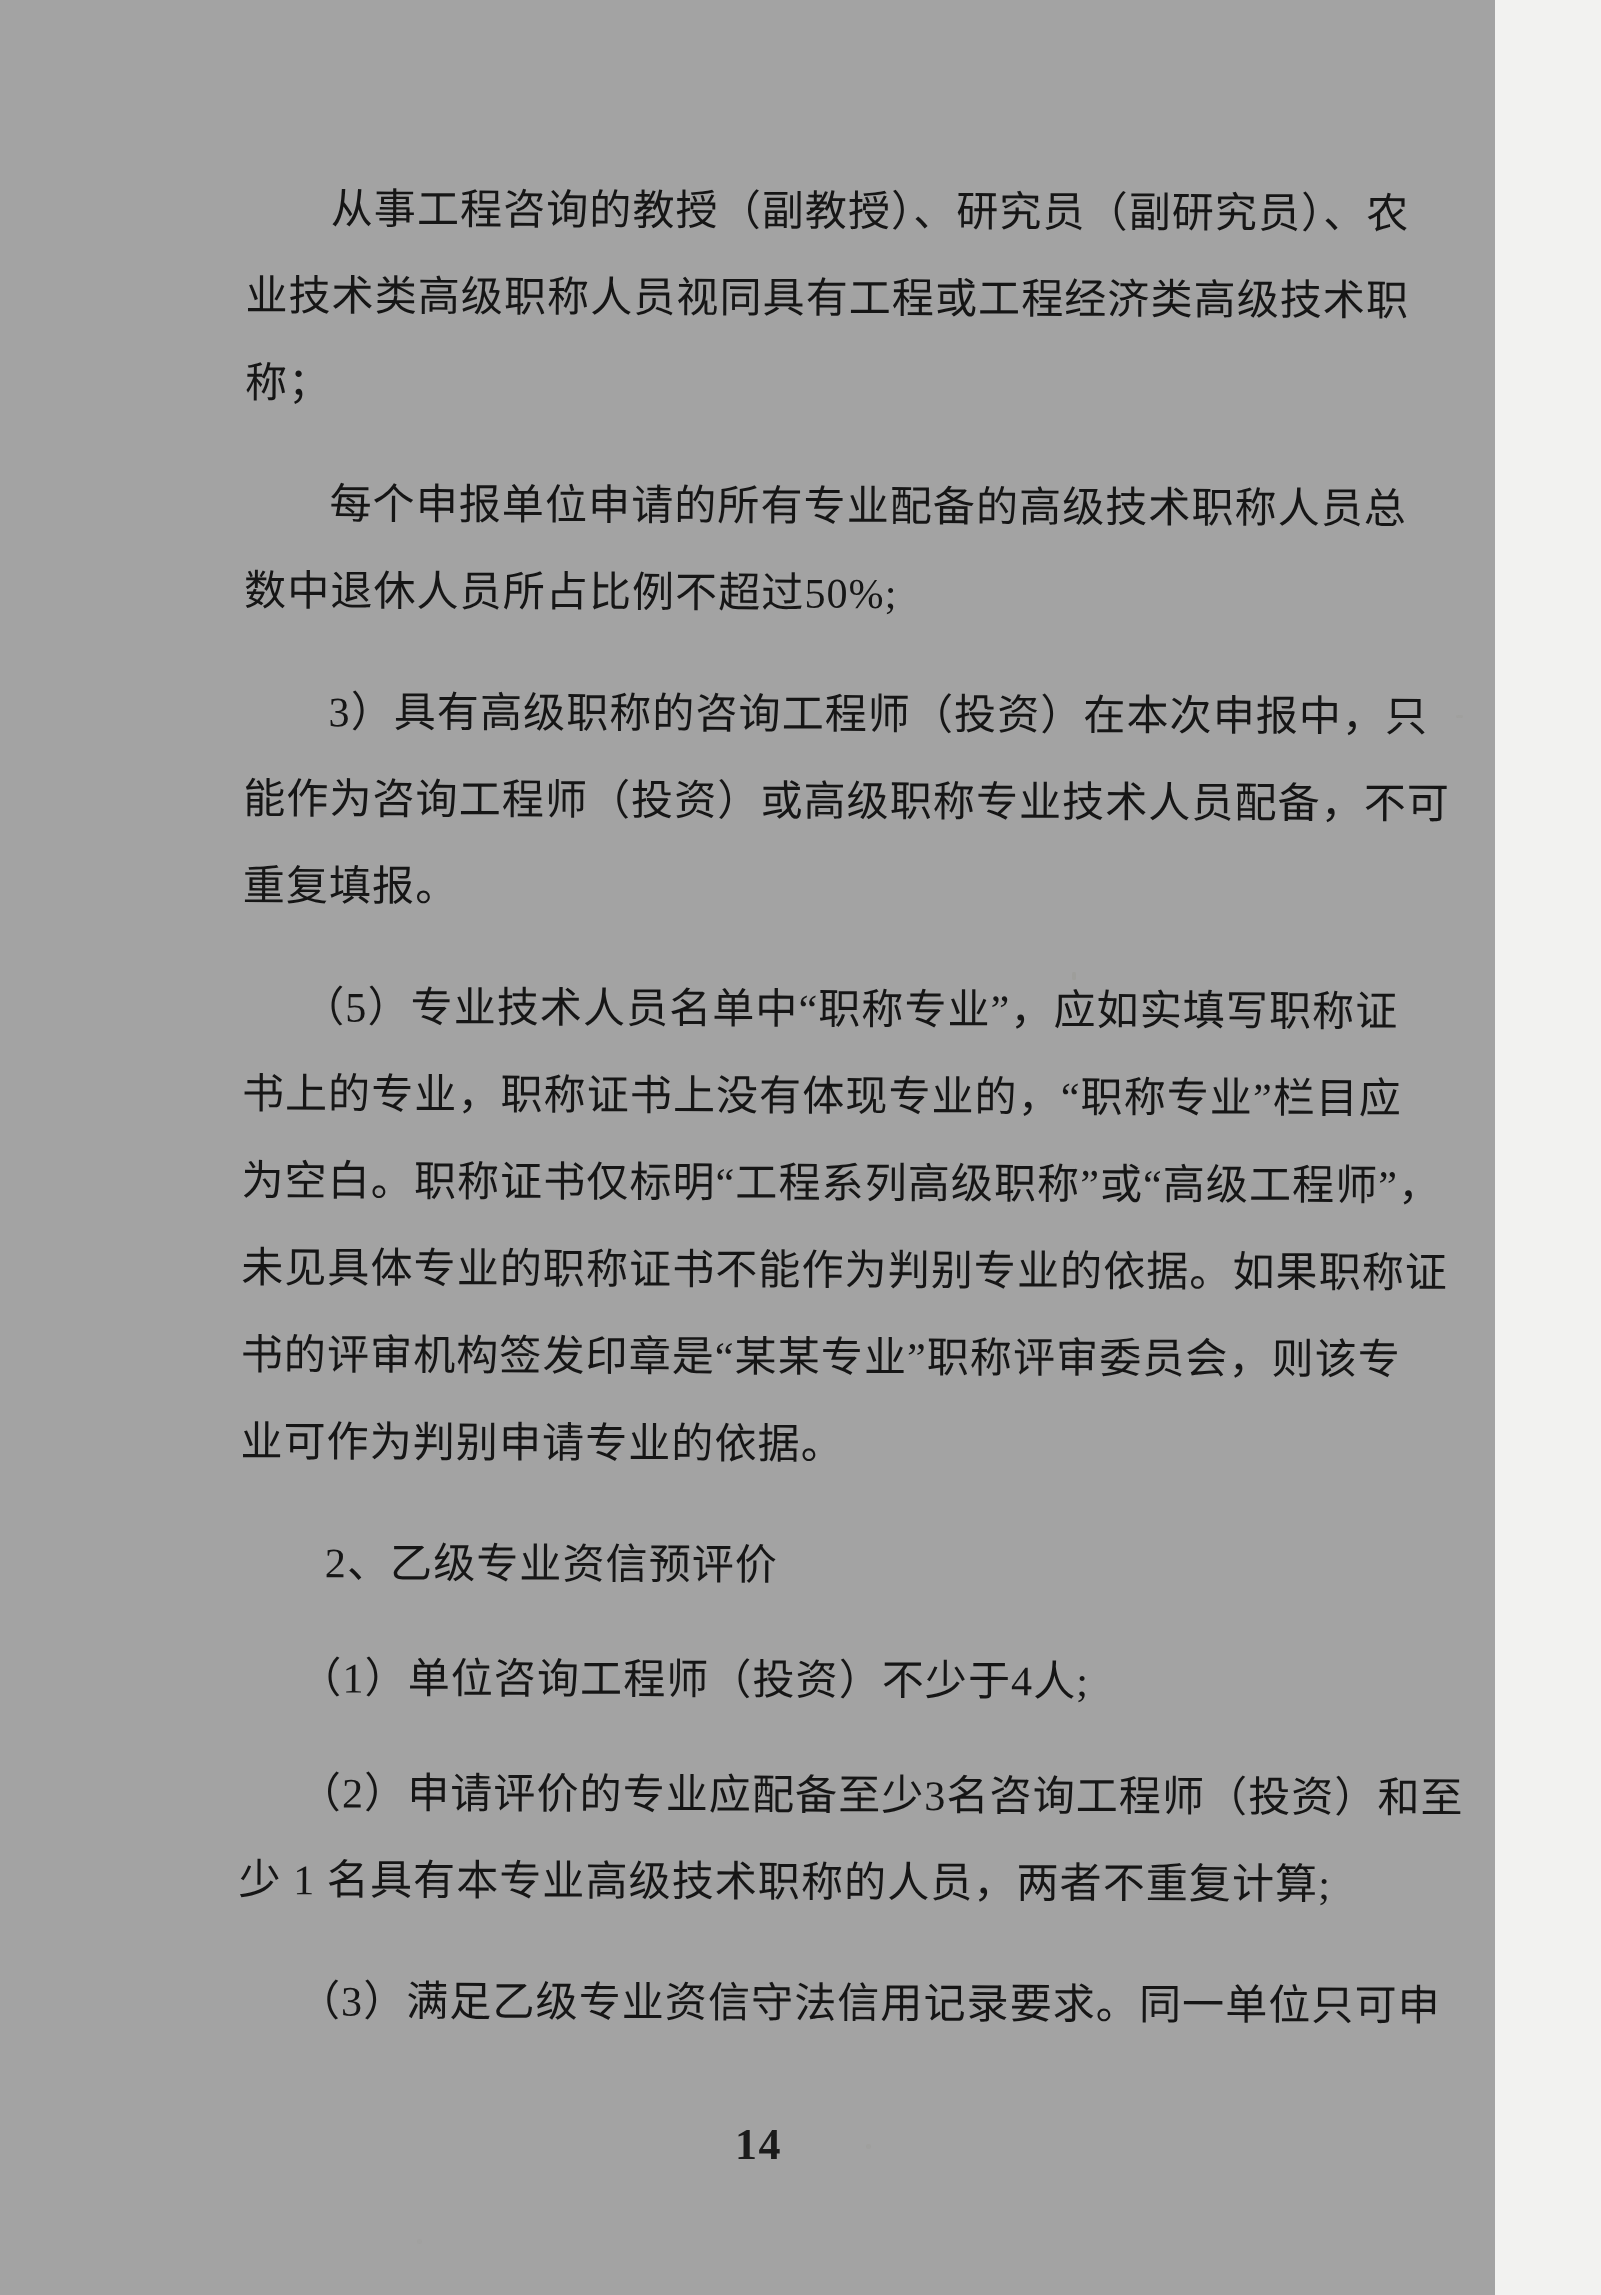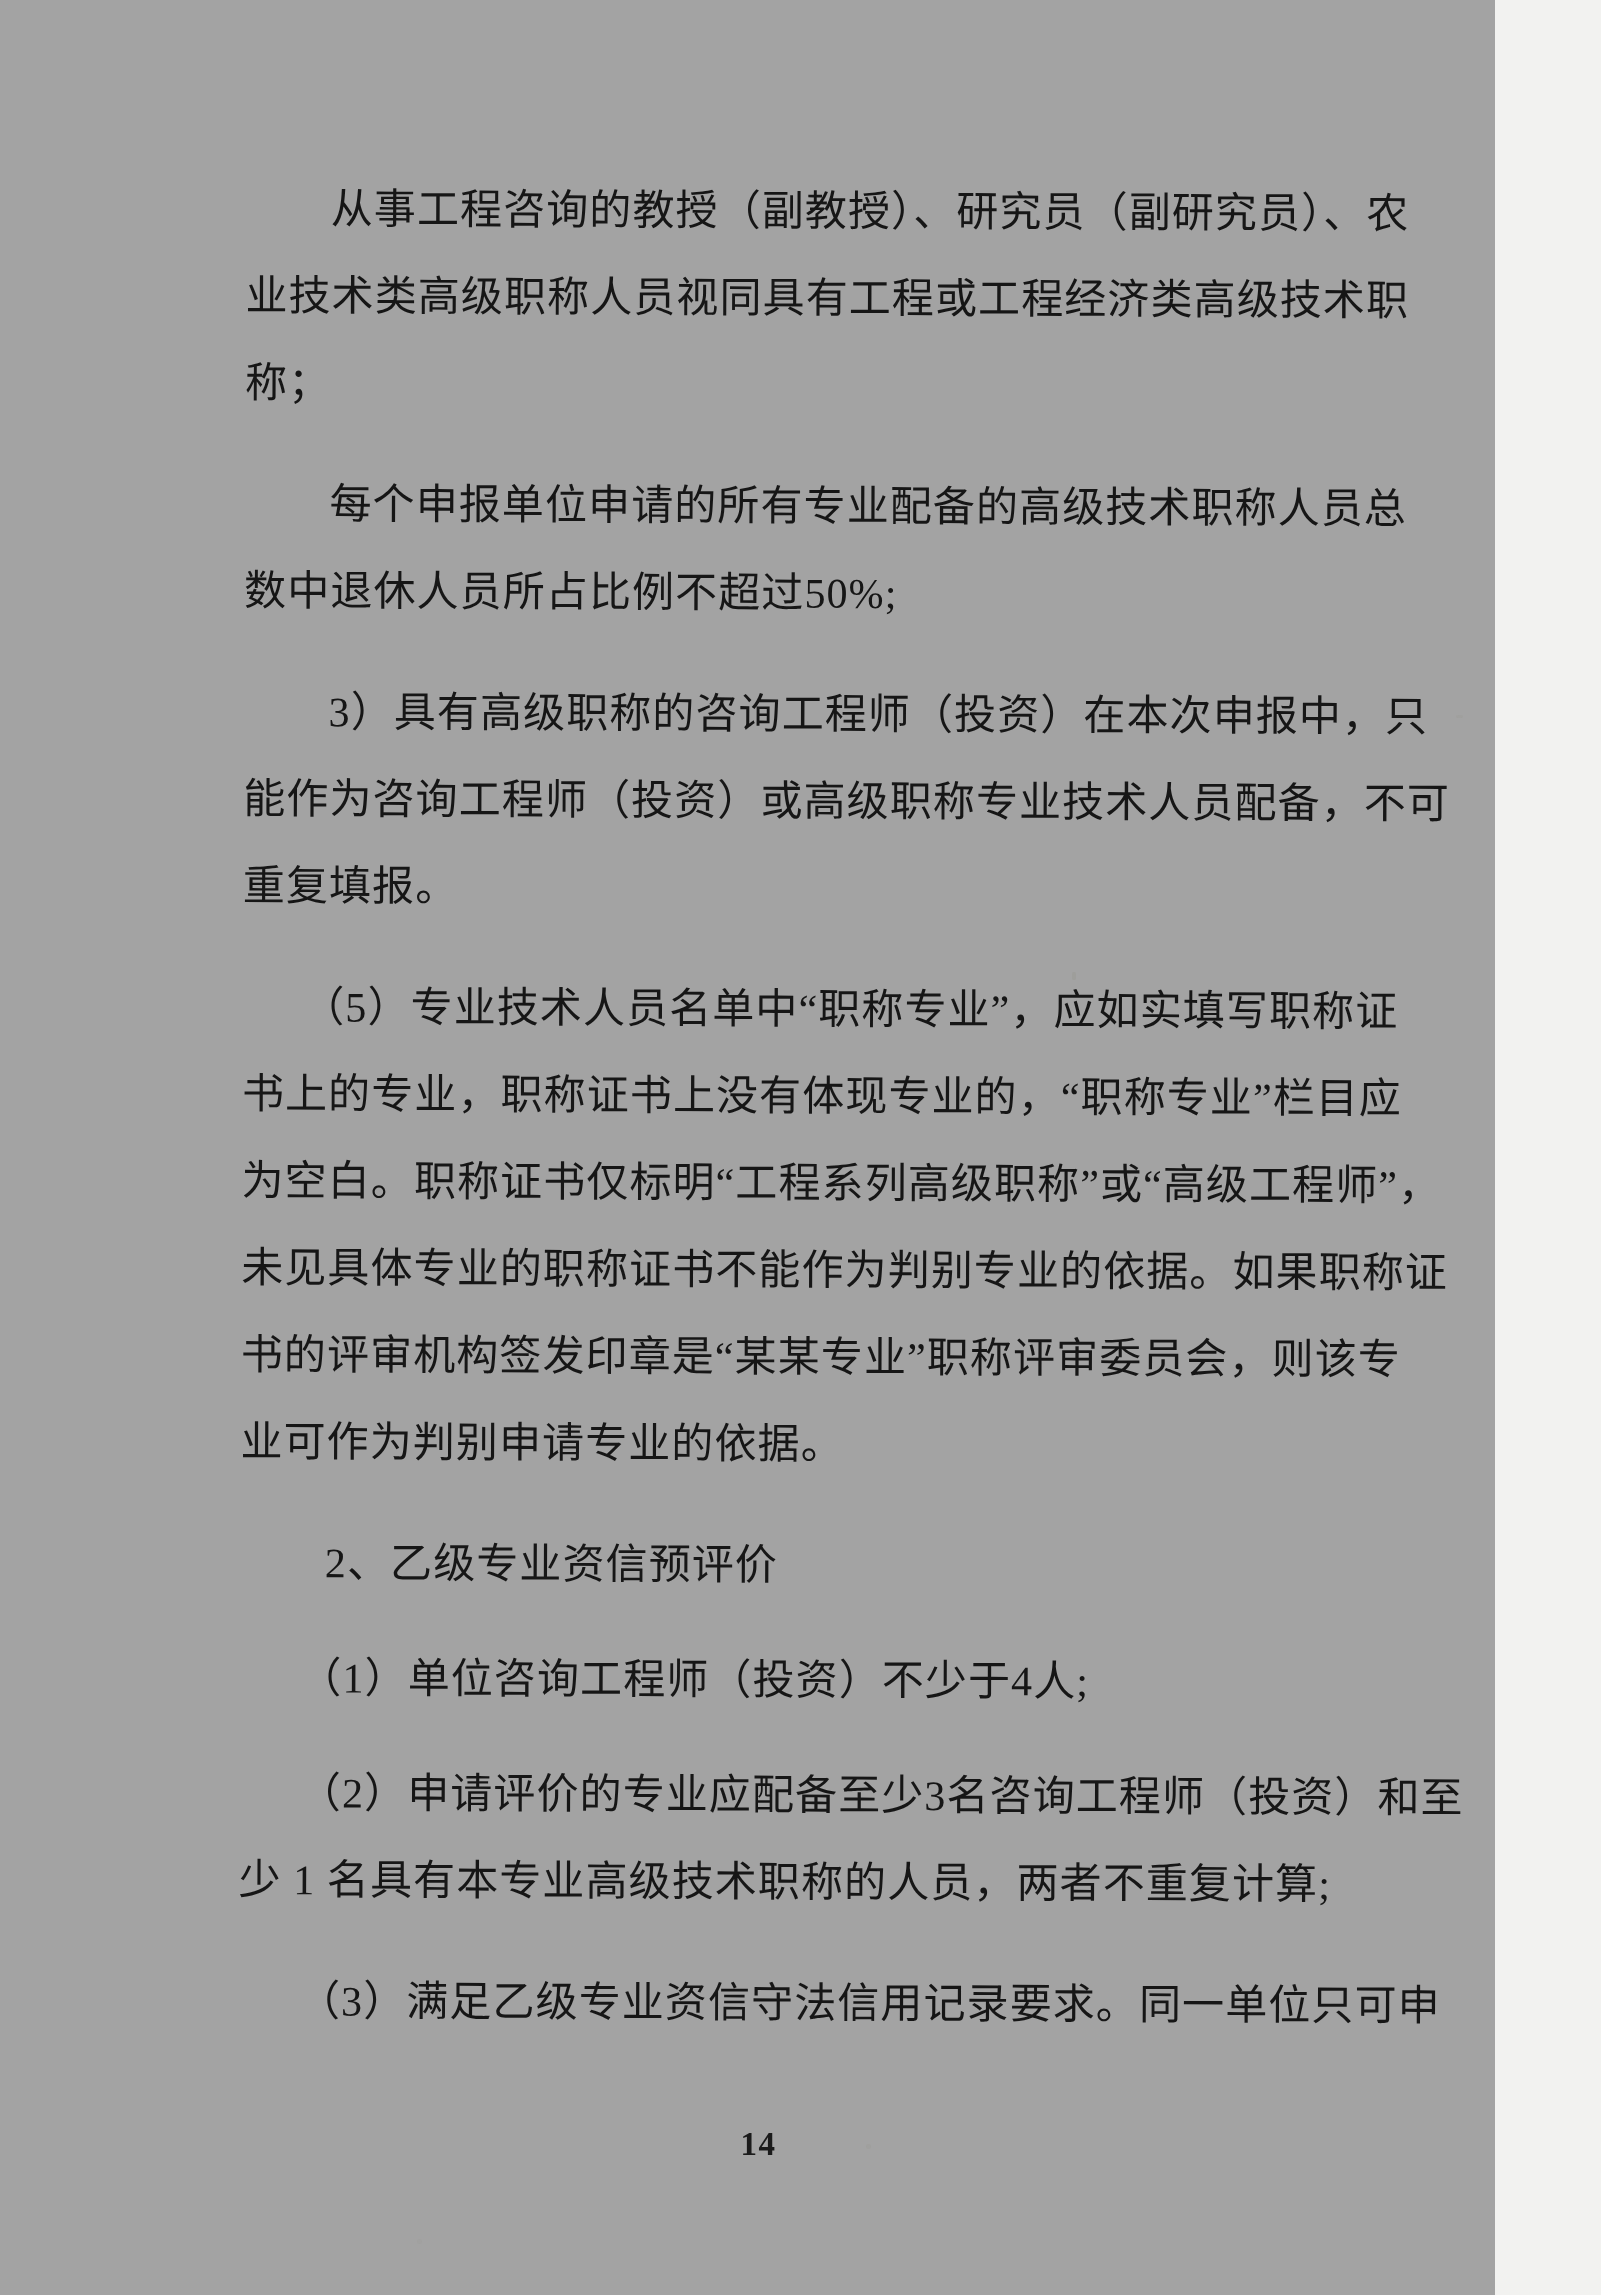--- a/index.html
+++ b/index.html
@@ -45,21 +45,21 @@
   .indent-lg { padding-left: 85px; }
   .indent-md { padding-left: 60px; }
   .page-number {
     position: absolute;
     top: 2122px;
     left: 0;
     width: 100%;
     box-sizing: border-box;
     padding-left: 22px;
     text-align: center;
-    font-size: 33px;
+    font-size: 44px;
     line-height: 45px;
     letter-spacing: 1.5px;
     color: #1b1b1b;
     font-weight: bold;
   }
   
   .speck {
     position: absolute;
     background: #9a9a96;
     border-radius: 50%;

